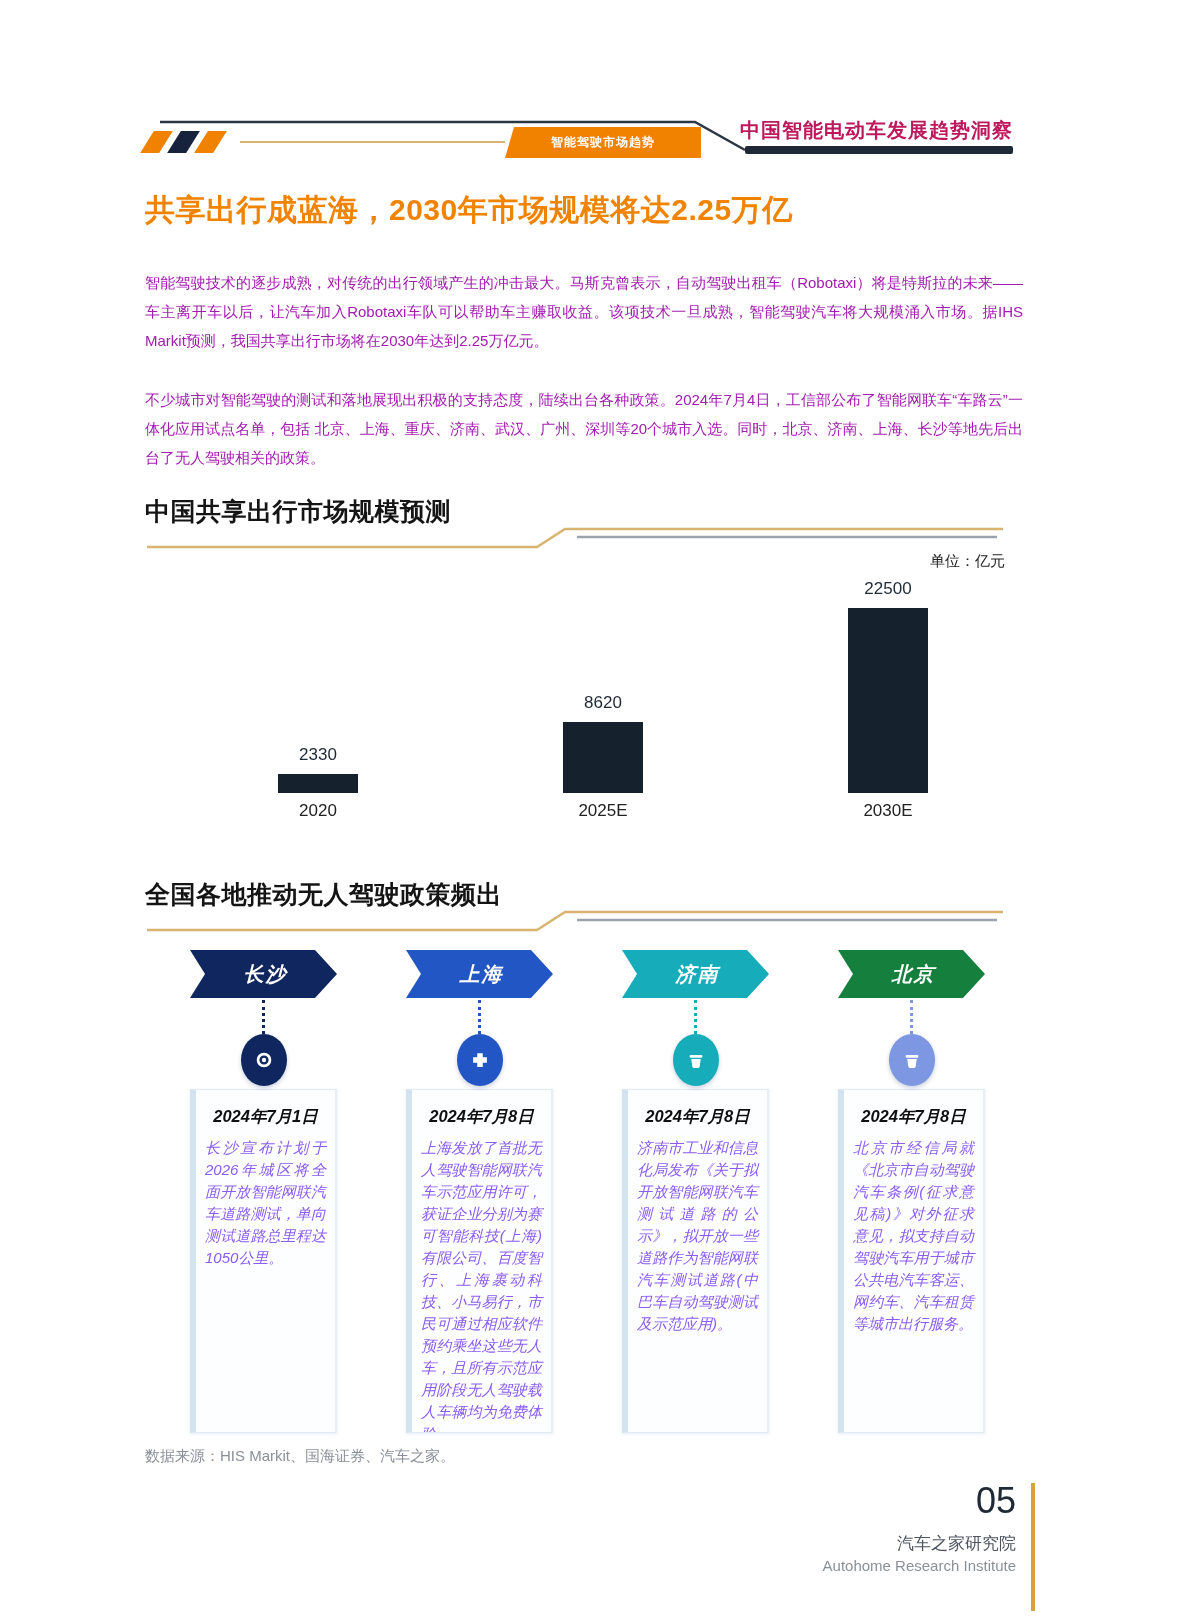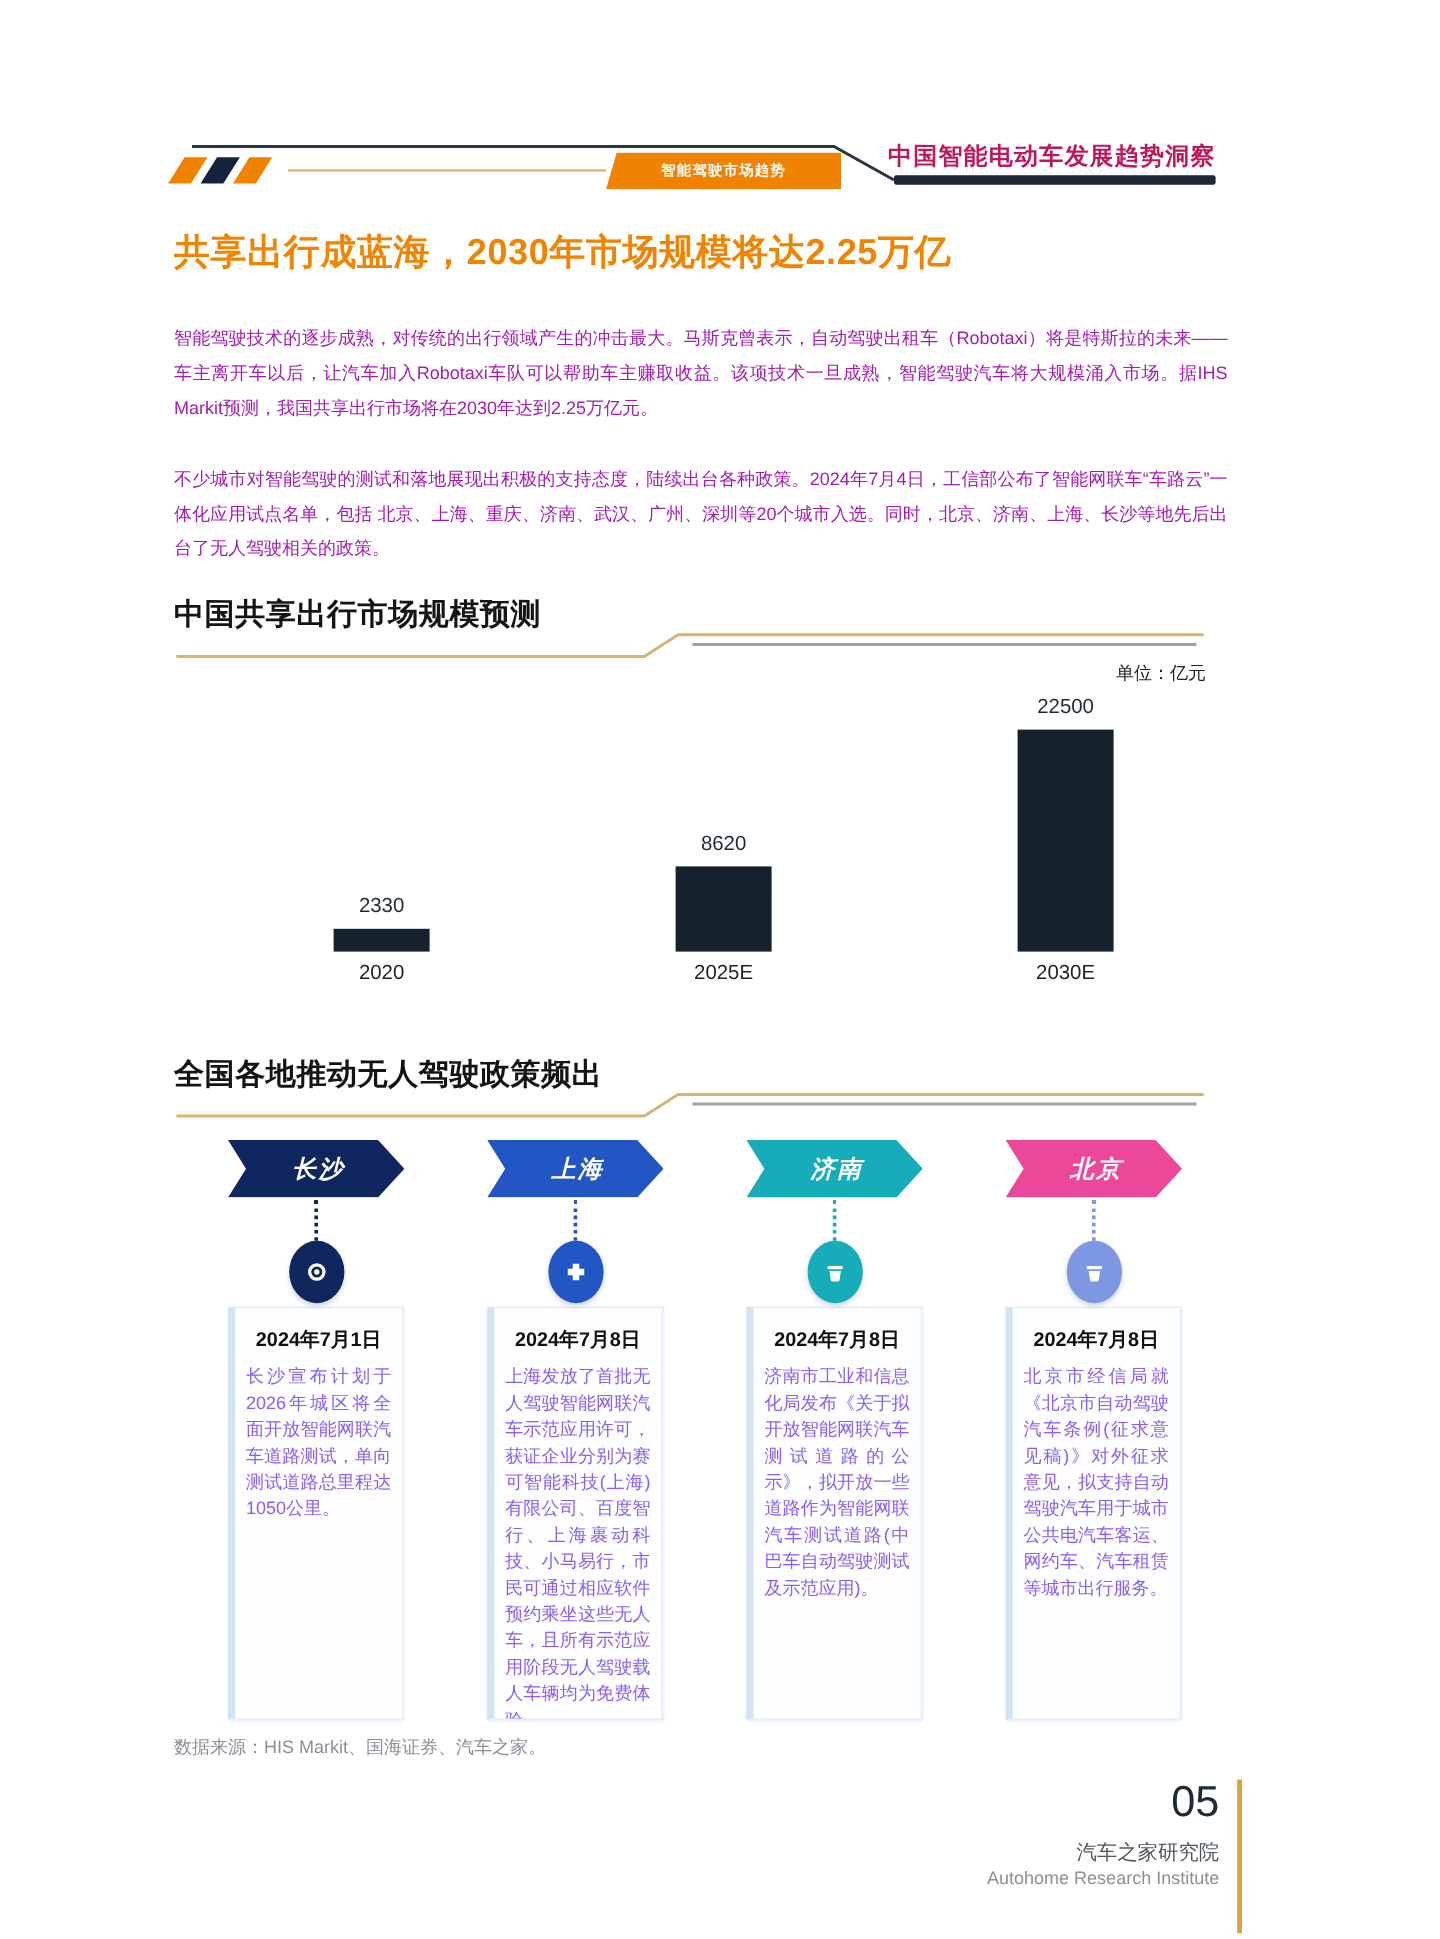--- a/index.html
+++ b/index.html
@@ -58,21 +58,21 @@
     font-style:italic;
   }
   .tl-connector{width:0;height:34px;border-left:3px dotted #335;margin-top:2px;}
   .tl-circle{
     width:46px;height:52px;border-radius:50%;display:flex;align-items:center;justify-content:center;
     margin-bottom:-5px;z-index:2;box-shadow:0 2px 4px rgba(40,70,120,0.25);
   }
   .tl-card{
     margin-top:8px;width:100%;height:344px;box-sizing:border-box;background:#FDFEFF;
     border:1px solid #E2EAF3;border-left:6px solid #D4E3F2;border-right:2px solid #E8F0F7;
-    box-shadow:0 1px 3px rgba(120,150,190,0.18);overflow:hidden;z-index:1;
+    box-shadow:0 1px 3px rgba(120,150,190,0.18);overflow:hidden;z-index:1;font-style:italic;
   }
   .tl-date{margin-top:16px;text-align:center;font-size:16.5px;font-weight:bold;color:#101010;}
   .tl-text{margin:9px 9px 0 9px;font-size:15px;line-height:22px;color:#8b5cf6;text-align:justify;}
   
   .source{position:absolute;left:145px;top:1447px;font-size:15px;color:#8A8F98;}
   .gold-rule{position:absolute;left:1031px;top:1483px;width:4px;height:128px;background:#D9A33B;}
   .page-num{position:absolute;right:184px;top:1480px;font-size:36px;font-weight:500;color:#202A36;}
   .org-cn{position:absolute;right:184px;top:1532px;font-size:17px;color:#4E5560;}
   .org-en{position:absolute;right:184px;top:1557px;font-size:15px;color:#8B9097;}
 </style>
@@ -170,21 +170,21 @@
               <rect x="5" y="6.5" width="14" height="3" rx="1.2" fill="#fff"></rect>
               <path d="M6.8 11h10.4l-1.2 8.2a1.7 1.7 0 0 1-1.7 1.4H9.7a1.7 1.7 0 0 1-1.7-1.4z" fill="#fff"></path>
             </svg>
           </div>
           <div class="tl-card">
             <div class="tl-date">2024年7月8日</div>
             <div class="tl-text">济南市工业和信息化局发布《关于拟开放智能网联汽车测试道路的公示》，拟开放一些道路作为智能网联汽车测试道路(中巴车自动驾驶测试及示范应用)。</div>
           </div>
         </div>
         <div class="tl-col">
-          <div class="tl-arrow" style="background: #ec4899;">北京</div>
+          <div class="tl-arrow" style="background: #15803d;">北京</div>
           <div class="tl-connector" style="border-color: rgb(125, 151, 226);"></div>
           <div class="tl-circle" style="background: rgb(125, 151, 226);">
             <svg viewBox="0 0 24 24" width="22" height="22">
               <rect x="5" y="6.5" width="14" height="3" rx="1.2" fill="#fff"></rect>
               <path d="M6.8 11h10.4l-1.2 8.2a1.7 1.7 0 0 1-1.7 1.4H9.7a1.7 1.7 0 0 1-1.7-1.4z" fill="#fff"></path>
             </svg>
           </div>
           <div class="tl-card">
             <div class="tl-date">2024年7月8日</div>
             <div class="tl-text">北京市经信局就《北京市自动驾驶汽车条例(征求意见稿)》对外征求意见，拟支持自动驾驶汽车用于城市公共电汽车客运、网约车、汽车租赁等城市出行服务。</div>

